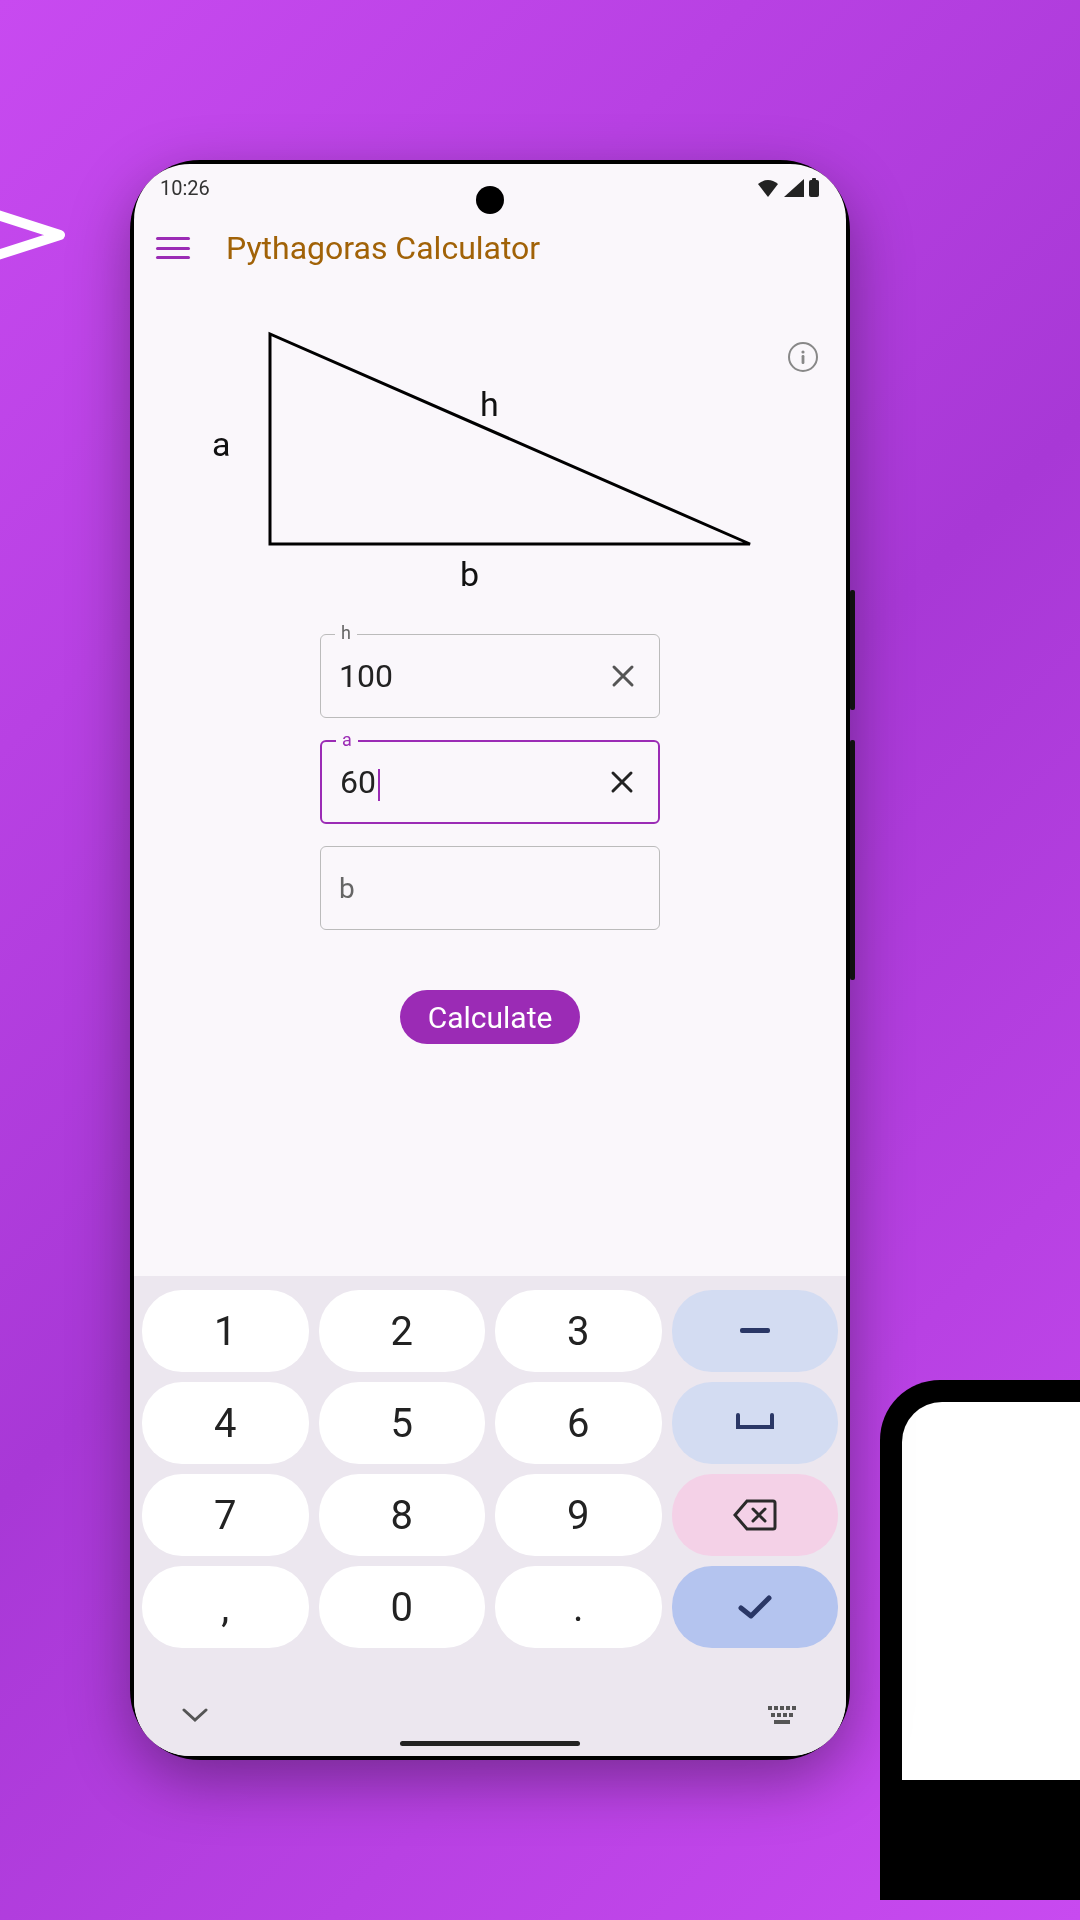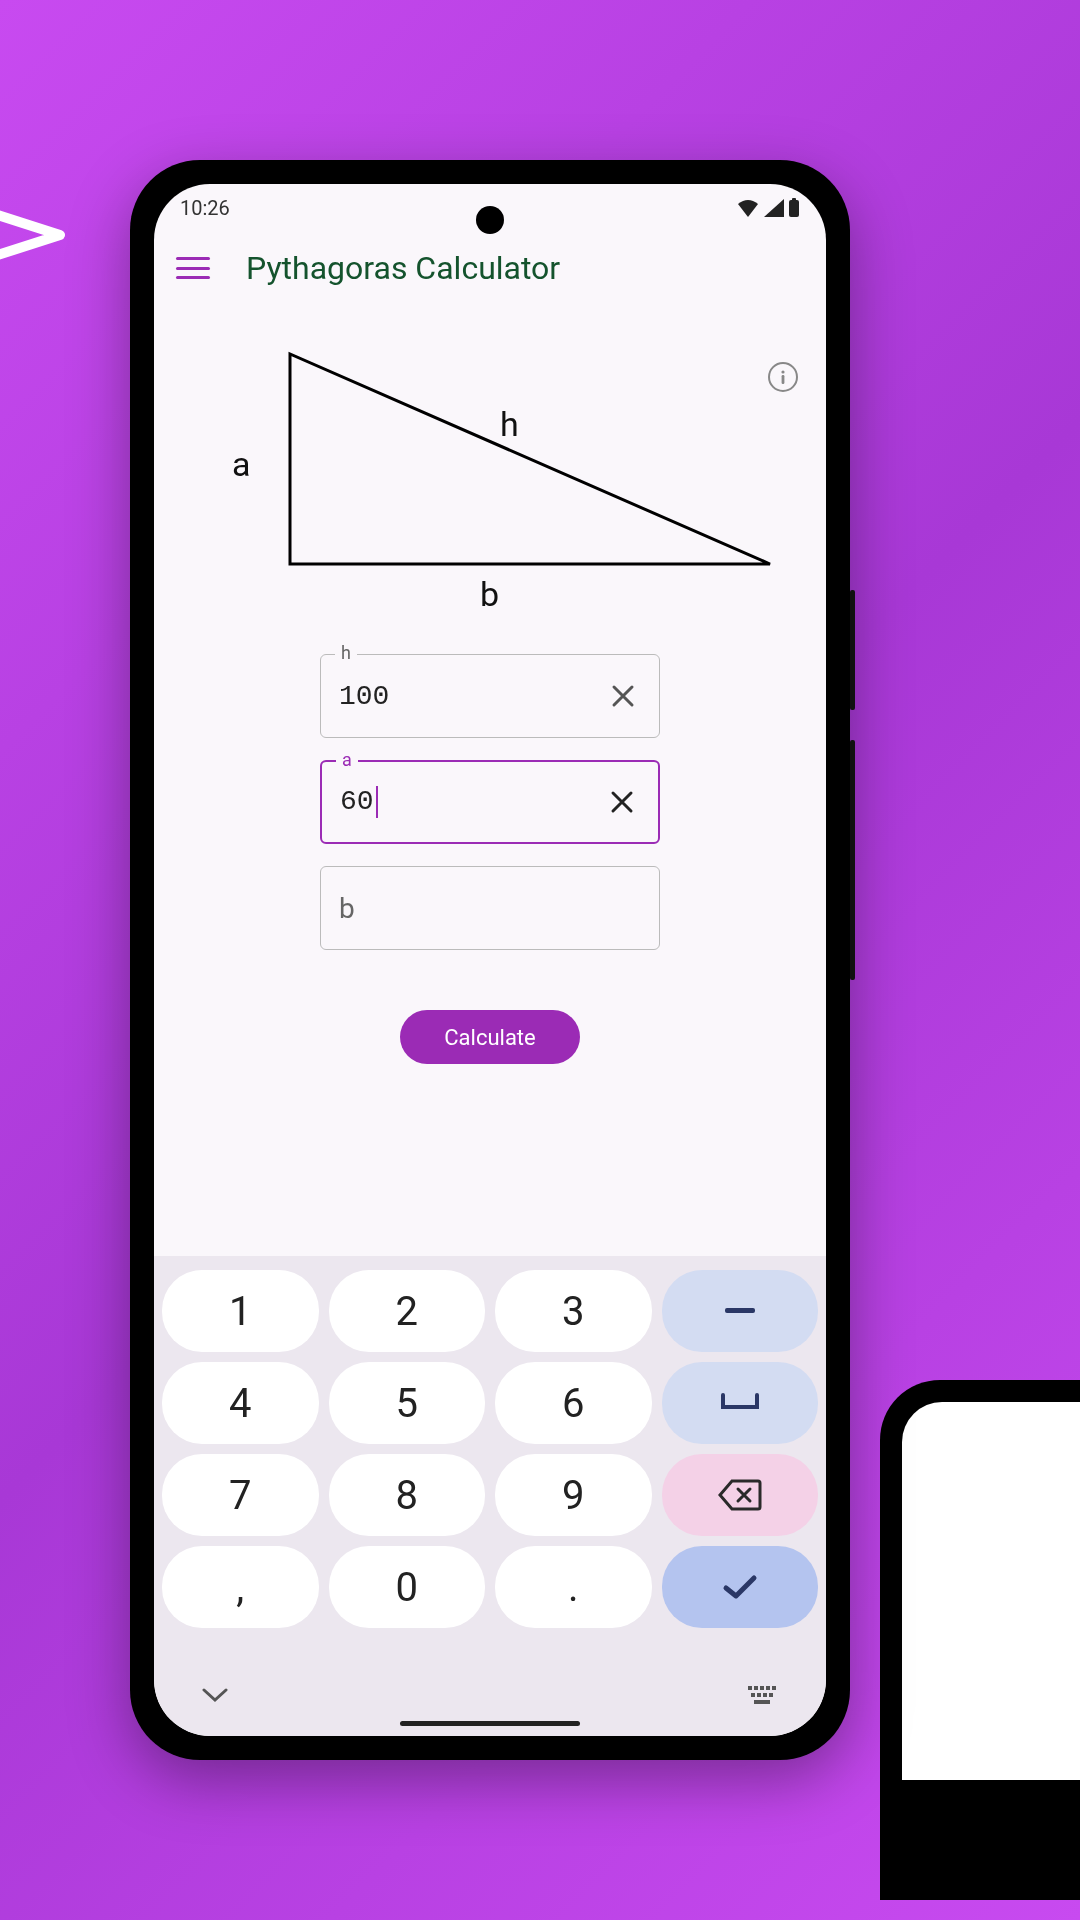--- a/index.html
+++ b/index.html
@@ -44,21 +44,21 @@
 
   
   .phone {
     position: absolute;
     left: 130px;
     top: 160px;
     width: 720px;
     height: 1600px;
     background: #000;
     border-radius: 70px;
-    padding: 24px;
+    padding: 4px;
     box-shadow: 0 20px 60px rgba(0,0,0,.35);
   }
   .phone-side-btn { position:absolute; right:-5px; background:#111; width:5px; border-radius:2px; }
   .phone-side-btn.b1 { top:430px; height:120px; }
   .phone-side-btn.b2 { top:580px; height:240px; }
 
   .screen {
     width: 100%;
     height: 100%;
     background: #faf7fb;
@@ -92,21 +92,21 @@
   
   .appbar {
     height: 72px;
     display: flex;
     align-items: center;
     gap: 36px;
     padding: 0 22px;
   }
   .hamburger { width: 34px; height: 22px; display:flex; flex-direction:column; justify-content:space-between; cursor:pointer; }
   .hamburger span { height: 3px; background: #9b2bb5; border-radius: 2px; display:block; }
-  .app-title { color: #14532d; font-size: 32px; font-weight: 400; }
+  .app-title { color: #a16207; font-size: 32px; font-weight: 400; }
 
   
   .content { flex: 1; position: relative; padding: 30px 16px 0 16px; overflow:hidden; }
 
   .info-btn {
     position: absolute; top: 58px; right: 28px;
     width: 30px; height: 30px; border: 2px solid #888; border-radius: 50%;
     display:flex; align-items:center; justify-content:center;
     color:#888; font-size:18px; font-weight:600; cursor:pointer;
   }
@@ -129,34 +129,34 @@
     display:flex; align-items:center;
     padding: 0 18px;
   }
   .field.active { border: 2.5px solid #9b2bb5; }
   .field .legend {
     position:absolute; top:-13px; left:14px;
     background:#faf7fb; padding: 0 6px;
     font-size: 18px; color:#666;
   }
   .field.active .legend { color:#9b2bb5; }
-  .field .value { flex:1; font-size:28px; color:#222;font-family:Liberation Mono, monospace; }
+  .field .value { flex:1; font-size:32px; color:#222; }
   .field .cursor { display:inline-block; width:2px; height:32px; background:#9b2bb5; vertical-align:middle; margin-left:2px; }
   .field .clear { width:36px; height:36px; display:flex; align-items:center; justify-content:center; cursor:pointer; }
   .field .clear svg { display:block; }
   .field.empty .legend { position:static; background:transparent; padding:0; font-size:28px; color:#666; }
   .field.empty { padding-left:18px; }
 
   .calc-btn {
     margin: 60px auto 0;
     width: 180px; height: 54px;
     background: #9b2bb5;
     border-radius: 30px;
     display:flex; align-items:center; justify-content:center;
-    color:#fff; font-size:22px; cursor:pointer;
+    color:#fff; font-size:30px; cursor:pointer;
   }
 
   
   .kbd {
     position:absolute; left:0; right:0; bottom:0;
     height: 480px;
     background:#ece7ef;
     padding: 14px 8px 10px 8px;
     display:flex; flex-direction:column;
     border-bottom-left-radius: 56px;

